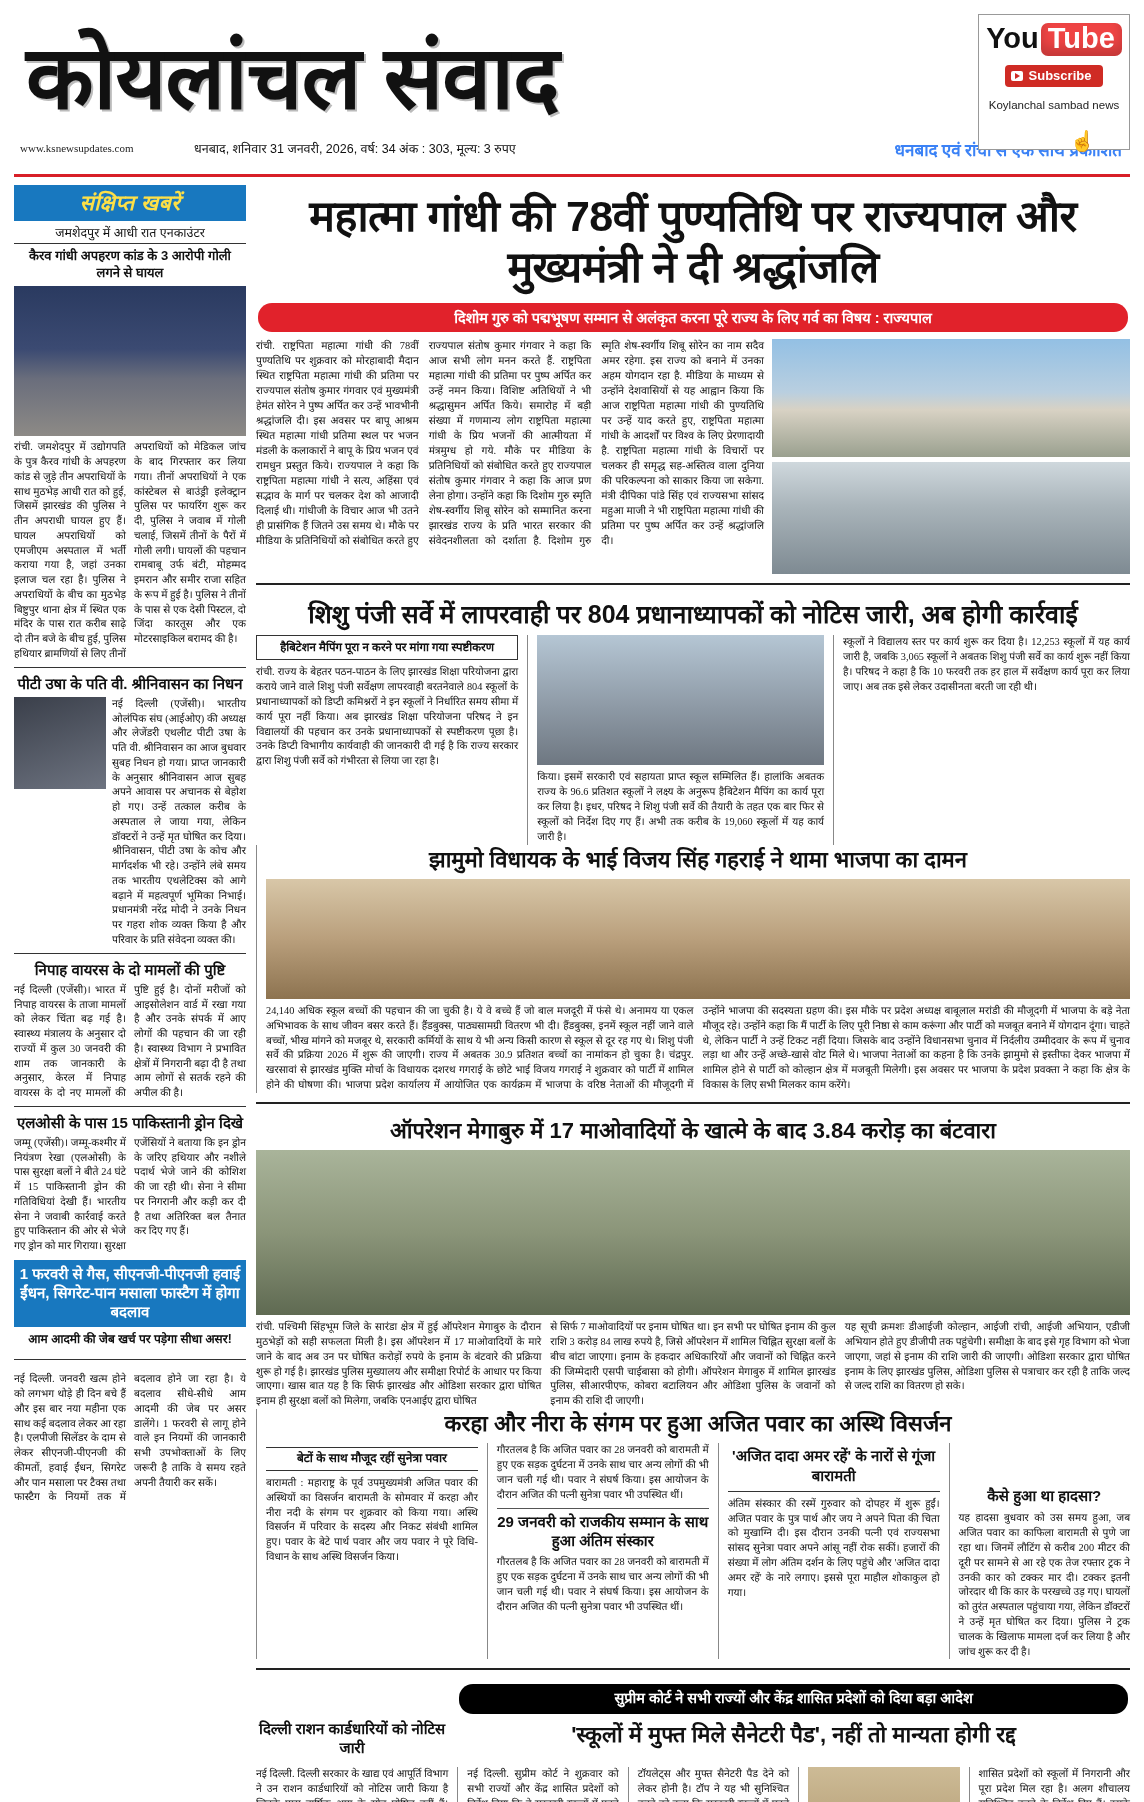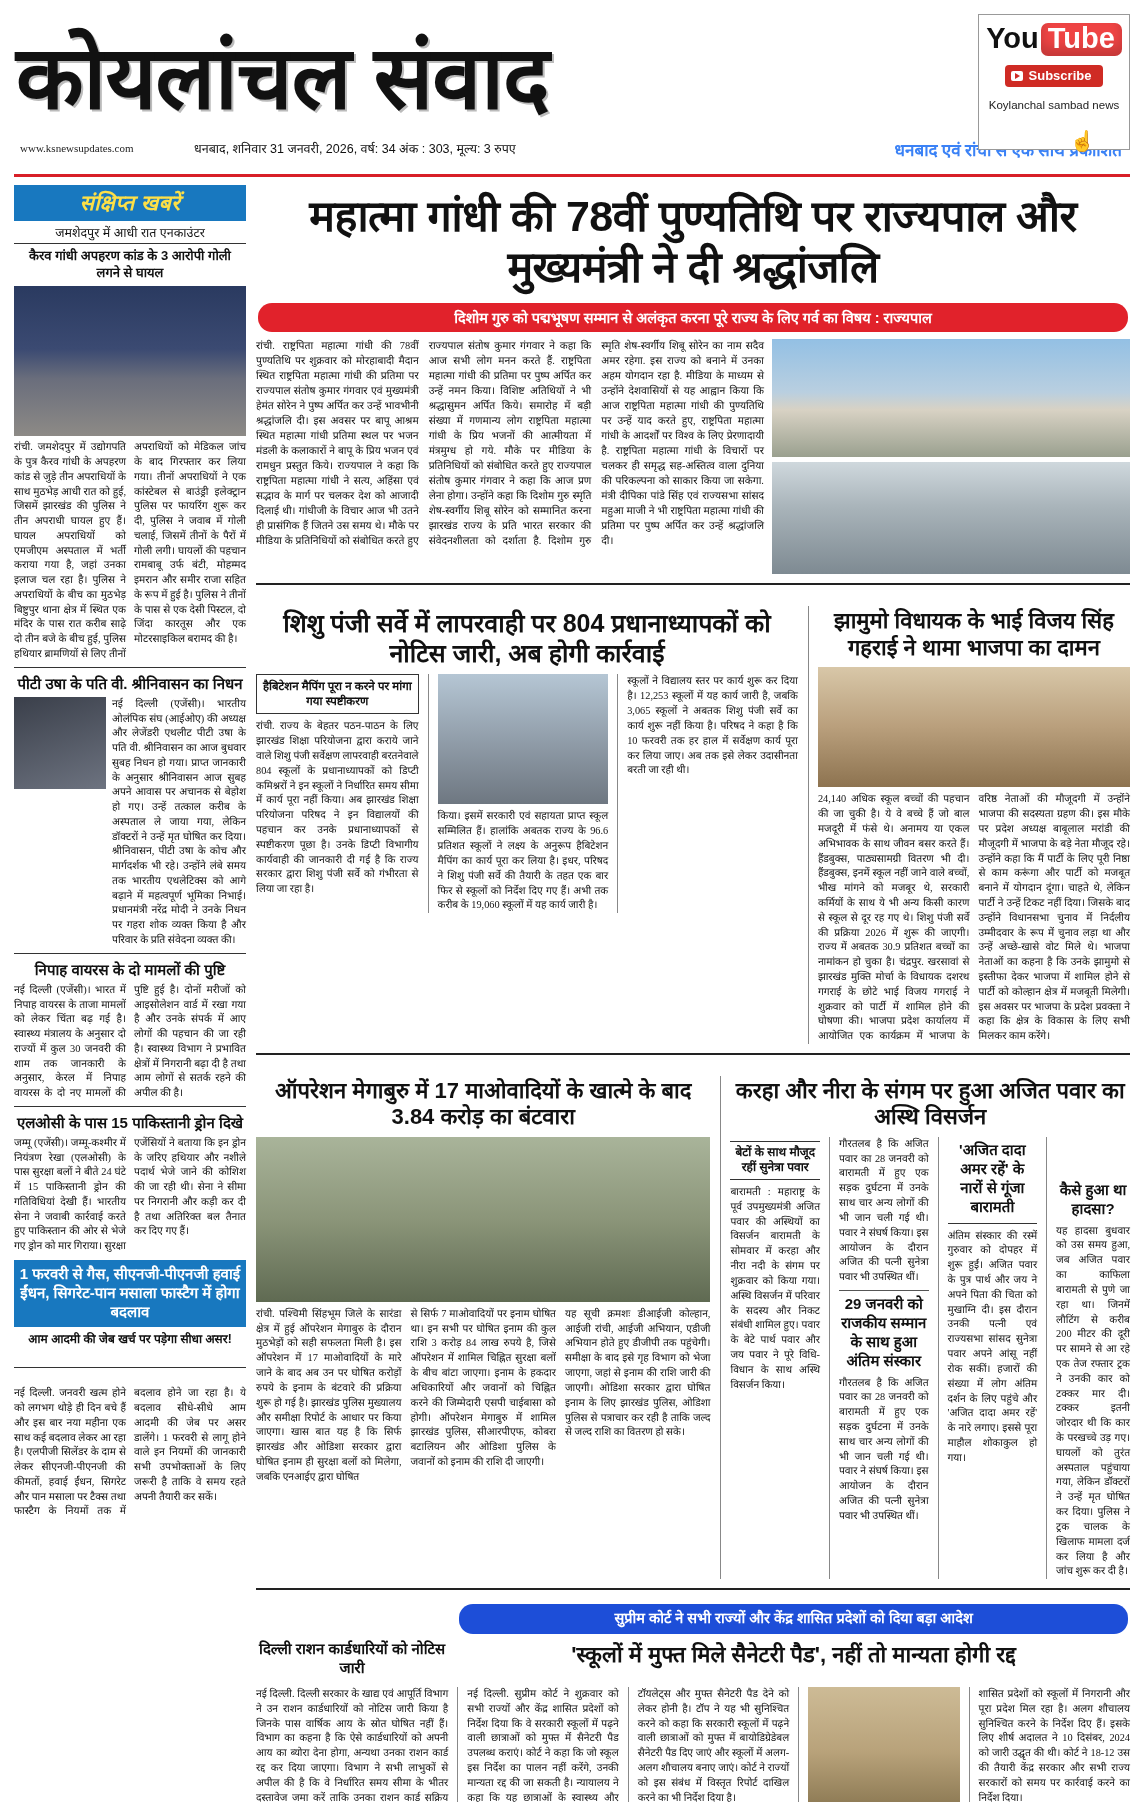--- a/index.html
+++ b/index.html
@@ -8,21 +8,21 @@
     background:#ffffff;
     font-family:"Liberation Serif", serif;
     color:#111;
     position:relative;
     overflow:hidden;
   }
   .page { width:1144px; height:1802px; padding:10px 14px; position:relative; }
 
   
   .masthead { position:relative; height:160px; border-bottom:none; }
-  .mh-left { position:absolute; left:2px; top:0; width:800px; }
+  .mh-left { position:absolute; left:12px; top:0; width:800px; }
   .mh-title {
     font-family:"Liberation Sans", sans-serif;
     font-weight:bold;
     font-size:88px;
     line-height:1.0;
     letter-spacing:-1px;
     color:#111;
     text-shadow: 2px 2px 0 #bbb;
     margin-top:24px;
     white-space:nowrap;
@@ -113,21 +113,21 @@
     font-family:"Liberation Sans", sans-serif; font-weight:bold; font-size:15px;
     text-align:center; padding:5px 0 4px; border-top:1px solid #333; margin-top:5px;
   }
   .sb-banner {
     background:#1878bf; color:#fff; font-family:"Liberation Sans", sans-serif;
     font-weight:bold; font-size:15px; text-align:center; line-height:1.25;
     padding:5px 4px 6px; margin-top:6px;
   }
   .sb-banner-sub {
     text-align:center; font-size:12px; font-family:"Liberation Sans", sans-serif;
-    padding:3px 0 20px; border-bottom:1px solid #333; margin-bottom:18px; font-weight:bold;
+    padding:3px 0 12px; border-bottom:1px solid #333; margin-bottom:12px; font-weight:bold;
   }
 
   
   .lead-head {
     font-family:"Liberation Sans", sans-serif; font-weight:bold;
     font-size:43px; line-height:1.18; text-align:center; letter-spacing:-.5px;
     padding:6px 0 2px;
   }
   .lead-band {
     background:#e1222b; color:#fff; border-radius:14px;
@@ -154,42 +154,42 @@
     font-weight:bold; font-size:11.5px; line-height:1.3; text-align:center; margin-bottom:5px;
   }
   .inline-photo { width:100%; height:130px; margin-bottom:5px;
     background:linear-gradient(180deg,#b5c6d4 0%, #8e9aa6 55%, #6e7781 100%); }
   .inline-photo.tall { height:165px; }
   .inline-photo.khaki { background:linear-gradient(180deg,#a9b49a 0%, #8b9579 50%, #5f6a52 100%); }
   .inline-photo.warm { background:linear-gradient(180deg,#d8c7a8 0%, #b99f7c 50%, #8d7350 100%); }
   .inline-photo.court { background:linear-gradient(180deg,#cdbb96 0%, #b8a27a 55%, #8e7b55 100%); }
 
   .sc-band {
-    background:#1d4ed8; color:#fff; border-radius:14px;
+    background:#000000; color:#fff; border-radius:14px;
     font-family:"Liberation Sans", sans-serif; font-weight:bold; font-size:14.5px;
     text-align:center; padding:4px 10px 5px; margin:8px 2px 6px;
   }
   .quote-box {
     font-family:"Liberation Sans", sans-serif; font-weight:bold; font-size:15px;
     text-align:center; line-height:1.28; padding:3px 2px 6px;
     border-bottom:1px solid #333; margin-bottom:5px;
   }
   .mini-head {
     font-family:"Liberation Sans", sans-serif; font-weight:bold; font-size:15px;
     text-align:center; line-height:1.26; padding:4px 0 5px;margin-top:40px;
   }
   .sub-note {
     font-family:"Liberation Sans", sans-serif; font-weight:bold; font-size:12px;
     text-align:center; line-height:1.3; border-top:1px solid #333; border-bottom:1px solid #333;
     padding:3px 2px; margin:4px 0 5px;
   }
   .two-col { column-count:2; column-gap:9px; }
   .sep-top { border-top:1px solid #555; margin-top:5px; padding-top:4px; }
 
-  .block-split { display:flex; gap:10px; margin-top:9px; border-top:2px solid #222; padding-top:21px;}
+  .block-split { display:flex; margin-top:9px; border-top:2px solid #222; padding-top:12px;flex-direction:column;}
   .half { flex:1; }
   .vline { border-left:1px solid #888; }
   .pad-l { padding-left:9px; }
 </style>
 </head>
 <body>
 
 <div class="page">
 
   <div class="masthead">

